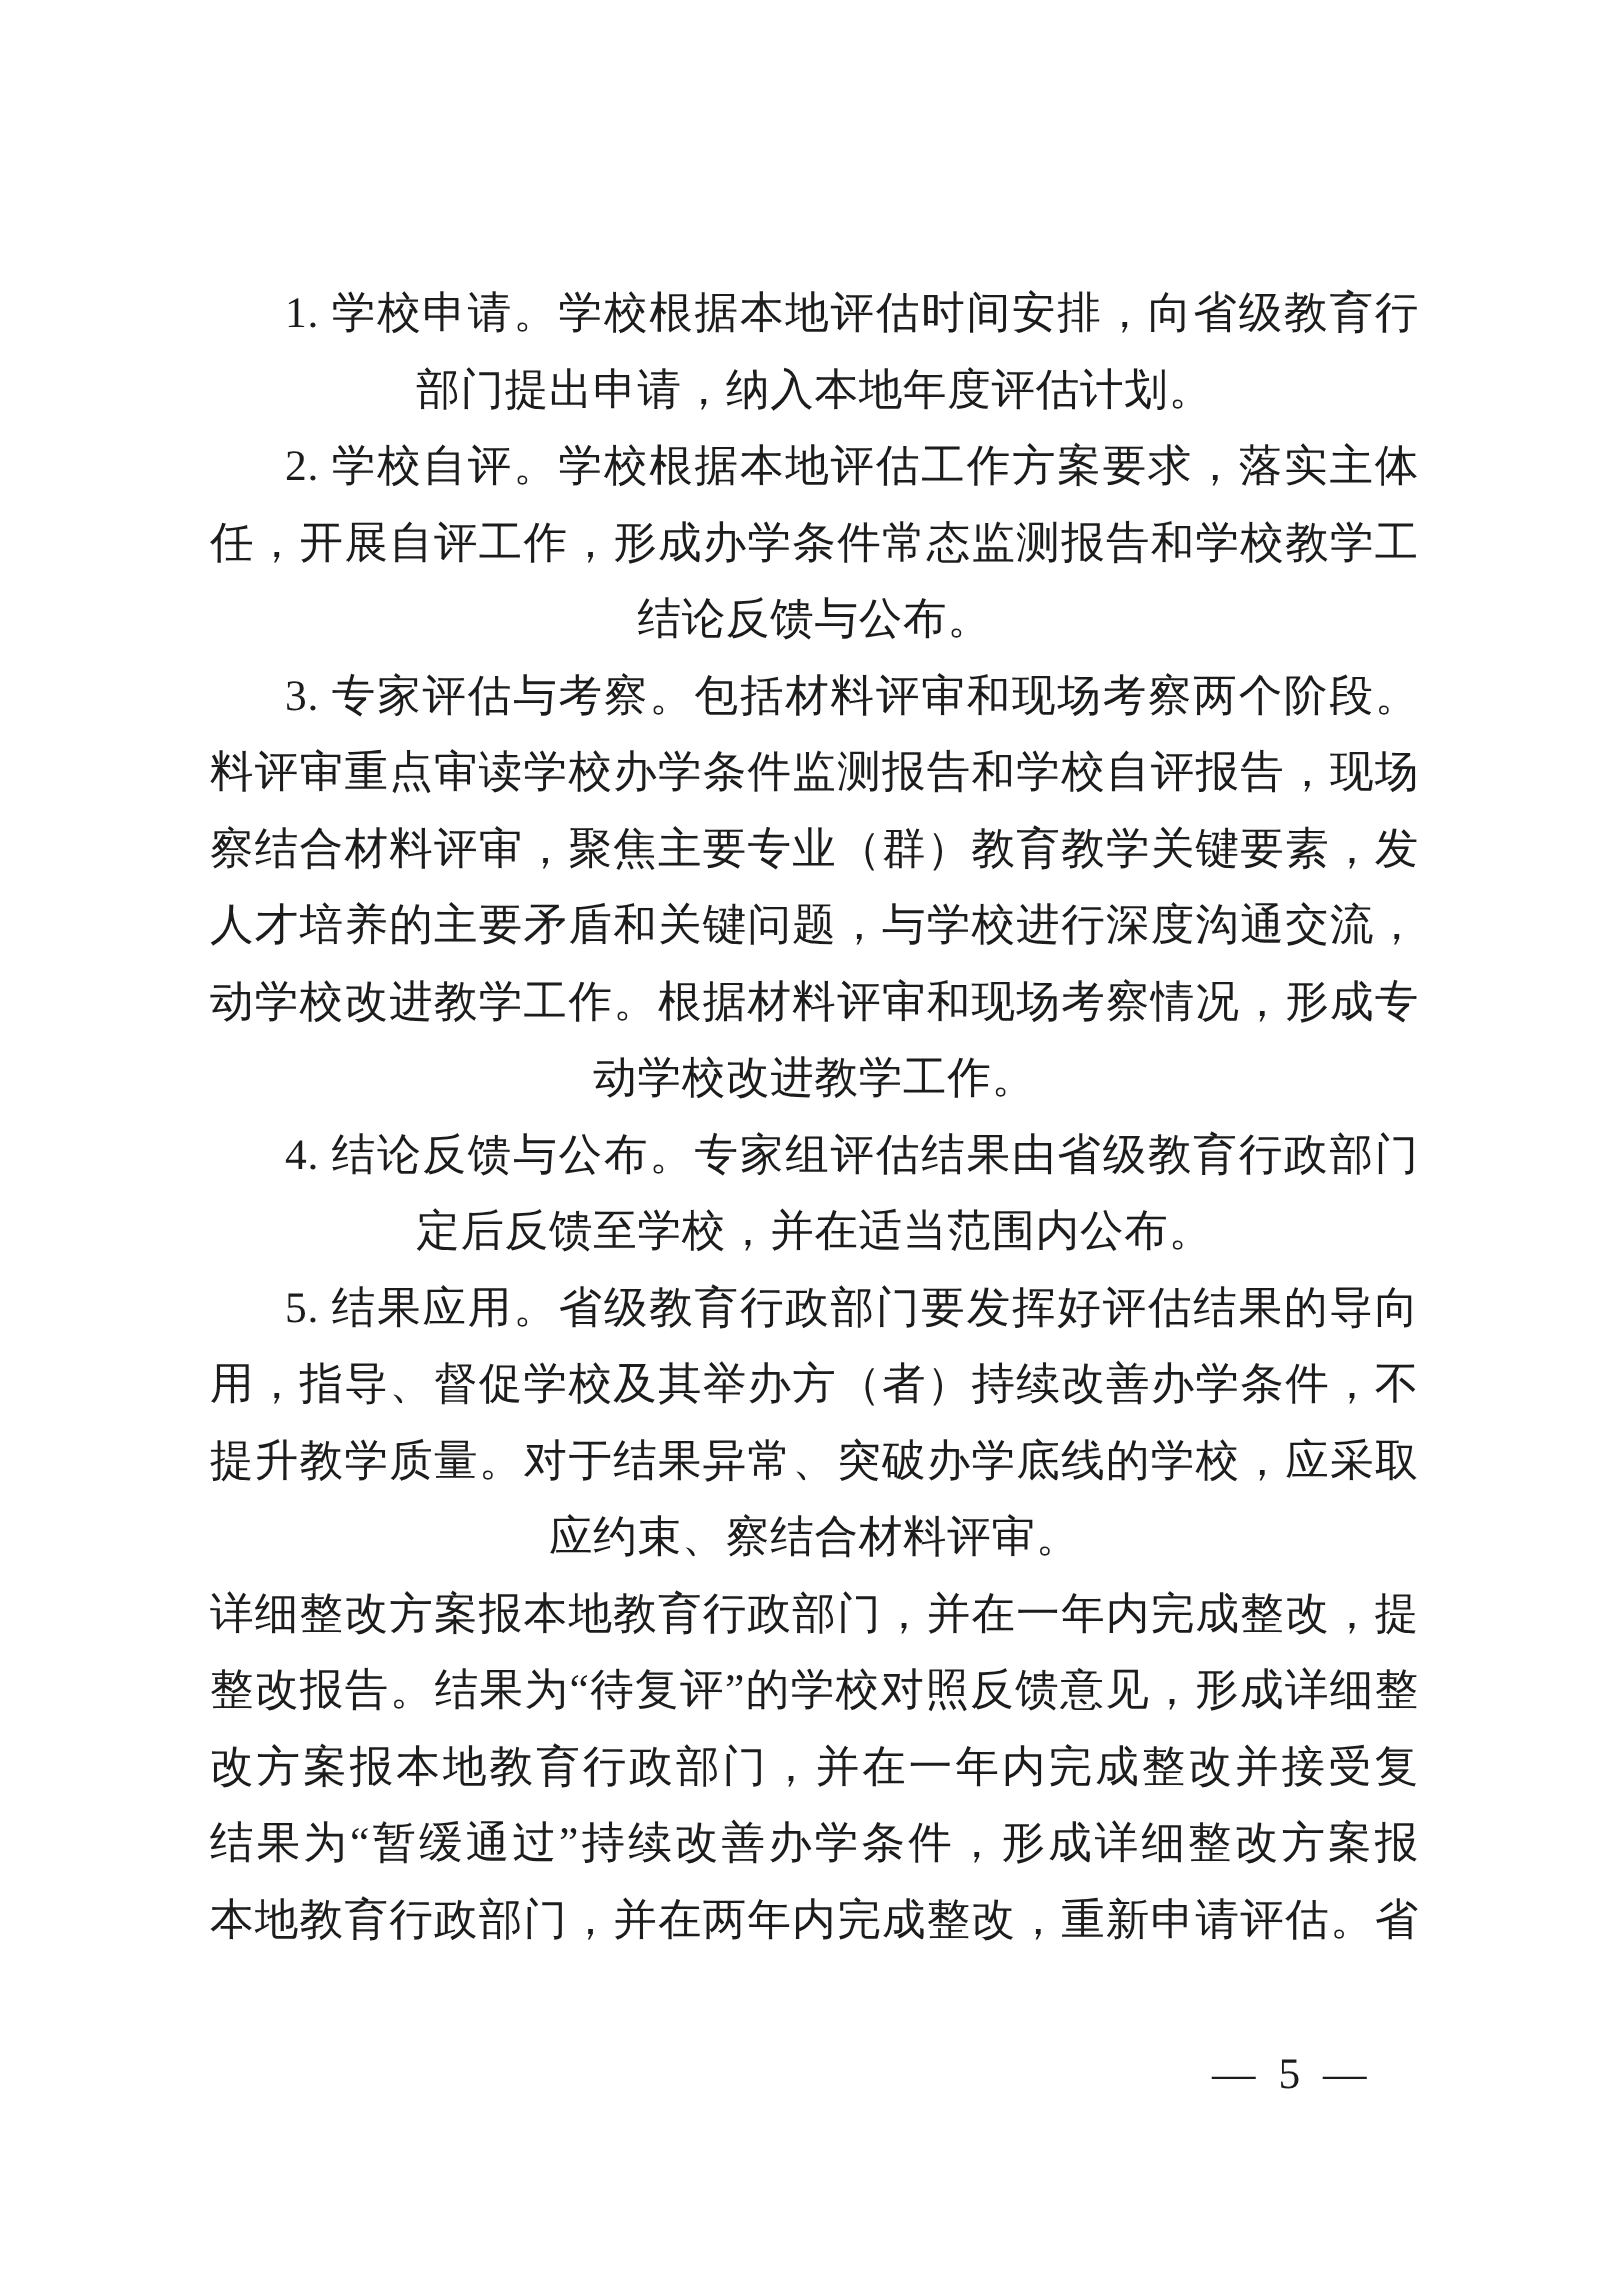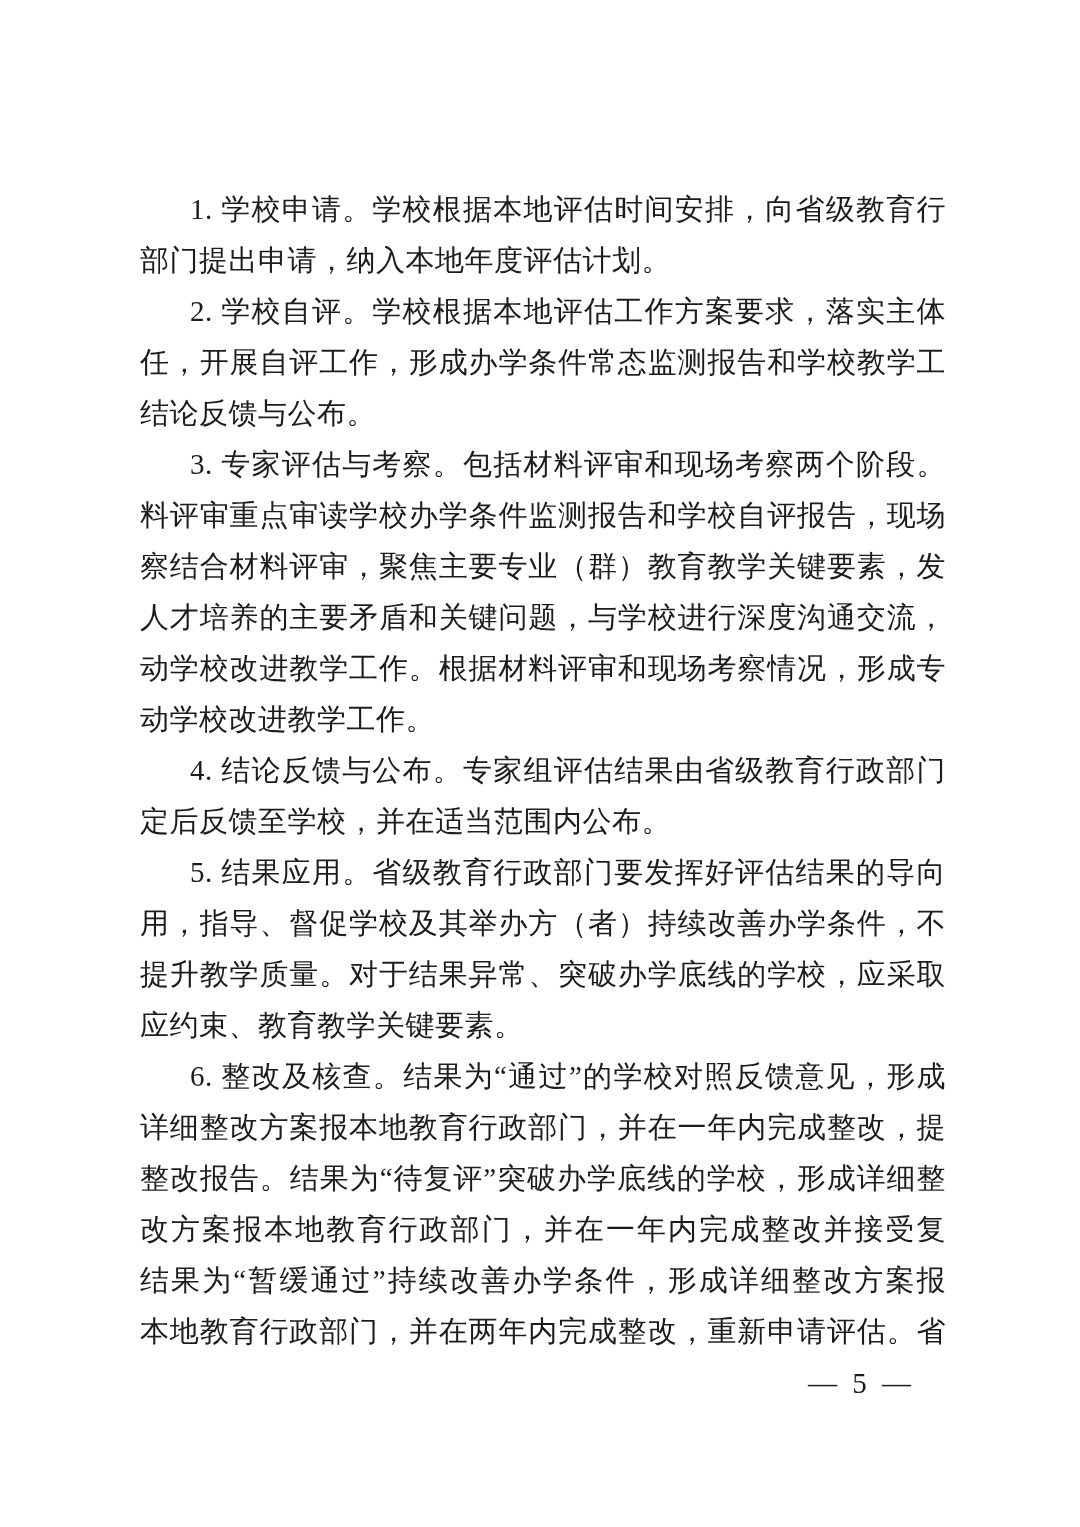--- a/index.html
+++ b/index.html
@@ -34,21 +34,21 @@
     color: #1c1c1c;
     overflow: hidden;
   }
   
   .line.full {
     text-align: justify;
     text-align-last: justify;
   }
   
   .line.end {
-    text-align: left;
+    text-align: center;
   }
   
   .line.first {
     text-indent: 50px;
   }
   .footer {
     position: absolute;
     top: 1366px;
     right: 165px;
     font-size: 29px;
@@ -86,27 +86,26 @@
 
     <div class="paragraph">
       <div class="line full first">4. 结论反馈与公布。专家组评估结果由省级教育行政部门审</div>
       <div class="line end">定后反馈至学校，并在适当范围内公布。</div>
     </div>
 
     <div class="paragraph">
       <div class="line full first">5. 结果应用。省级教育行政部门要发挥好评估结果的导向作</div>
       <div class="line full">用，指导、督促学校及其举办方（者）持续改善办学条件，不断</div>
       <div class="line full">提升教学质量。对于结果异常、突破办学底线的学校，应采取相</div>
-      <div class="line end">应约束、教育教学关键要素。</div>
+      <div class="line end">应约束、察结合材料评审。</div>
     </div>
 
     <div class="paragraph">
-      <div class="line full first">6. 整改及核查。结果为“通过”的学校对照反馈意见，形成</div>
       <div class="line full">详细整改方案报本地教育行政部门，并在一年内完成整改，提交</div>
-      <div class="line full">整改报告。结果为“待复评”突破办学底线的学校，形成详细整</div>
+      <div class="line full">整改报告。结果为“待复评”的学校对照反馈意见，形成详细整</div>
       <div class="line full">改方案报本地教育行政部门，并在一年内完成整改并接受复评。</div>
       <div class="line full">结果为“暂缓通过”持续改善办学条件，形成详细整改方案报</div>
       <div class="line full">本地教育行政部门，并在两年内完成整改，重新申请评估。省级</div>
     </div>
 
   </div>
 
   <div class="footer">— 5 —</div>
 
 </div>

